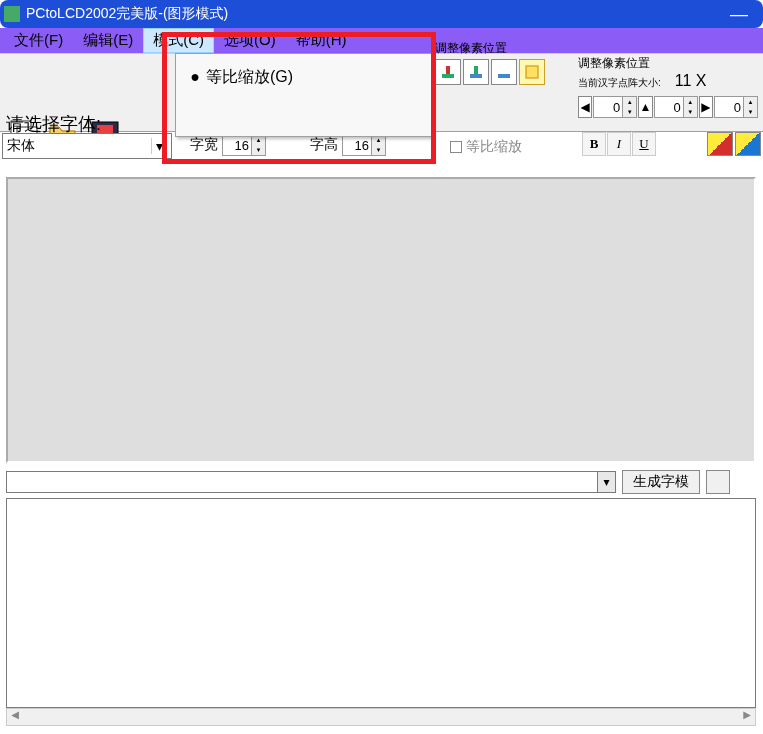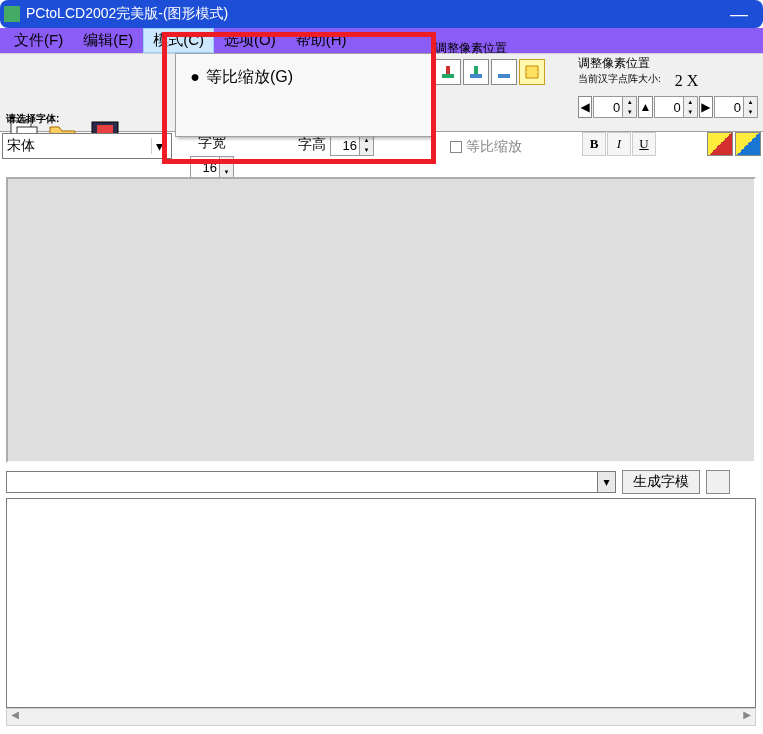--- a/index.html
+++ b/index.html
@@ -56,22 +56,22 @@
     .btn-group{ display:flex; gap:1px; align-items:center;}
     .tb-btn{ width:24px; height:24px; border:1px solid #ccc; background:#f5f5f5; display:flex; align-items:center; justify-content:center; font-size:13px;}
     .tb-btn.bold{ font-weight:bold; font-family:serif;}
     .tb-btn.italic{ font-style:italic; font-family:serif;}
     .tb-btn.underline{ text-decoration:underline; font-family:serif;}
     .chk-row{ display:flex; align-items:center; gap:4px; color:#888; font-size:14px; margin-top:4px;justify-content:space-between;}
     .chk{ width:12px; height:12px; border:1px solid #888; background:#fff;}
     .font-select{ position:absolute; left:2px; top:133px; width:170px; height:22px; border:1px solid #7a7a7a; background:#fff; display:flex; align-items:center; padding:12px 4px; font-size:14px;}
     .font-select .dd{ margin-left:auto; width:16px; text-align:center; border-left:1px solid #ccc;}
     .spin-pair{ display:flex; align-items:center; gap:4px; position:absolute; top:134px;}
-    .spin-pair.left1{ left:190px;flex-direction:column;}
-    .spin-pair.left2{ left:298px;}
+    .spin-pair.left1{ left:190px;}
+    .spin-pair.left2{ left:310px;}
     .spin-pair .lbl{ font-size:14px;}
     .canvas-area{ position:absolute; left:6px; top:177px; width:750px; height:286px; background:#dedede; border:2px inset #fff;}
     .combo-row{ position:absolute; left:6px; top:470px; width:750px; height:24px; display:flex; gap:6px; align-items:center;}
     .combo{ flex:0 0 610px; height:22px; border:1px solid #7a7a7a; background:#fff; display:flex; align-items:center;}
     .combo .dd{ margin-left:auto; width:18px; height:100%; border-left:1px solid #7a7a7a; background:#e8e8e8; text-align:center; line-height:20px;}
     .gen-btn{ height:24px; padding:0 10px; border:1px solid #888; background:#f0f0f0; font-size:14px;}
     .gen-btn2{ height:24px; width:24px; border:1px solid #888; background:#f0f0f0;}
     .output-area{ position:absolute; left:6px; top:498px; width:750px; height:210px; border:1px solid #7a7a7a; background:#fff;}
     .scroll-h{ position:absolute; left:6px; top:708px; width:750px; height:18px; background:#f0f0f0; border:1px solid #ccc; display:flex; align-items:center;}
     .scroll-h .arrow{ width:16px; height:16px; text-align:center; font-size:10px; color:#888;}
@@ -137,21 +137,21 @@
         <svg width="32" height="38">
             <rect x="3" y="3" width="26" height="30" fill="#2a2a4a" stroke="#000"></rect>
             <rect x="8" y="6" width="16" height="10" fill="#e84040"></rect>
             <rect x="8" y="20" width="16" height="10" fill="#ccc"></rect>
           </svg>
       </div>
     </div>
   </div>
 </div>
 
-<div class="font-select-label" style="position:absolute; left:6px; top:112px; font-size:10px;font-weight:bold;">请选择字体:</div>
+<div class="font-select-label" style="position:absolute; left:6px; top:112px; font-size:18px;">请选择字体:</div>
 
 <div class="font-select">
   <span>宋体</span>
   <span class="dd">▾</span>
 </div>
 
 <div class="spin-pair left1">
   <span class="lbl">字宽</span>
   <div class="spin">
     <input value="16" style="">
@@ -211,23 +211,23 @@
     <div class="pixbtn hl">
         <svg width="16" height="16">
           <rect x="2" y="2" width="12" height="12" fill="#ffe060" stroke="#c80"></rect>
         </svg>
       </div>
   </div>
 </div>
 
 <div class="group-mod">
   <div class="label">调整像素位置</div>
-  <div style="display:flex; align-items:flex-start; gap:6px;font-family:Liberation Serif, serif;">
+  <div style="display:flex; align-items:flex-end; gap:6px;">
     <span class="dims-label">当前汉字点阵大小:</span>
-    <span class="dims-val">2 X</span>
+    <span class="dims-val">11 X</span>
   </div>
   <div class="row2">
     <div class="arrow-btn">◀</div>
     <div class="spin">
         <input value="0" style="">
         <div class="ud">
           <div>▴</div>
           <div>▾</div>
         </div>
       </div>

